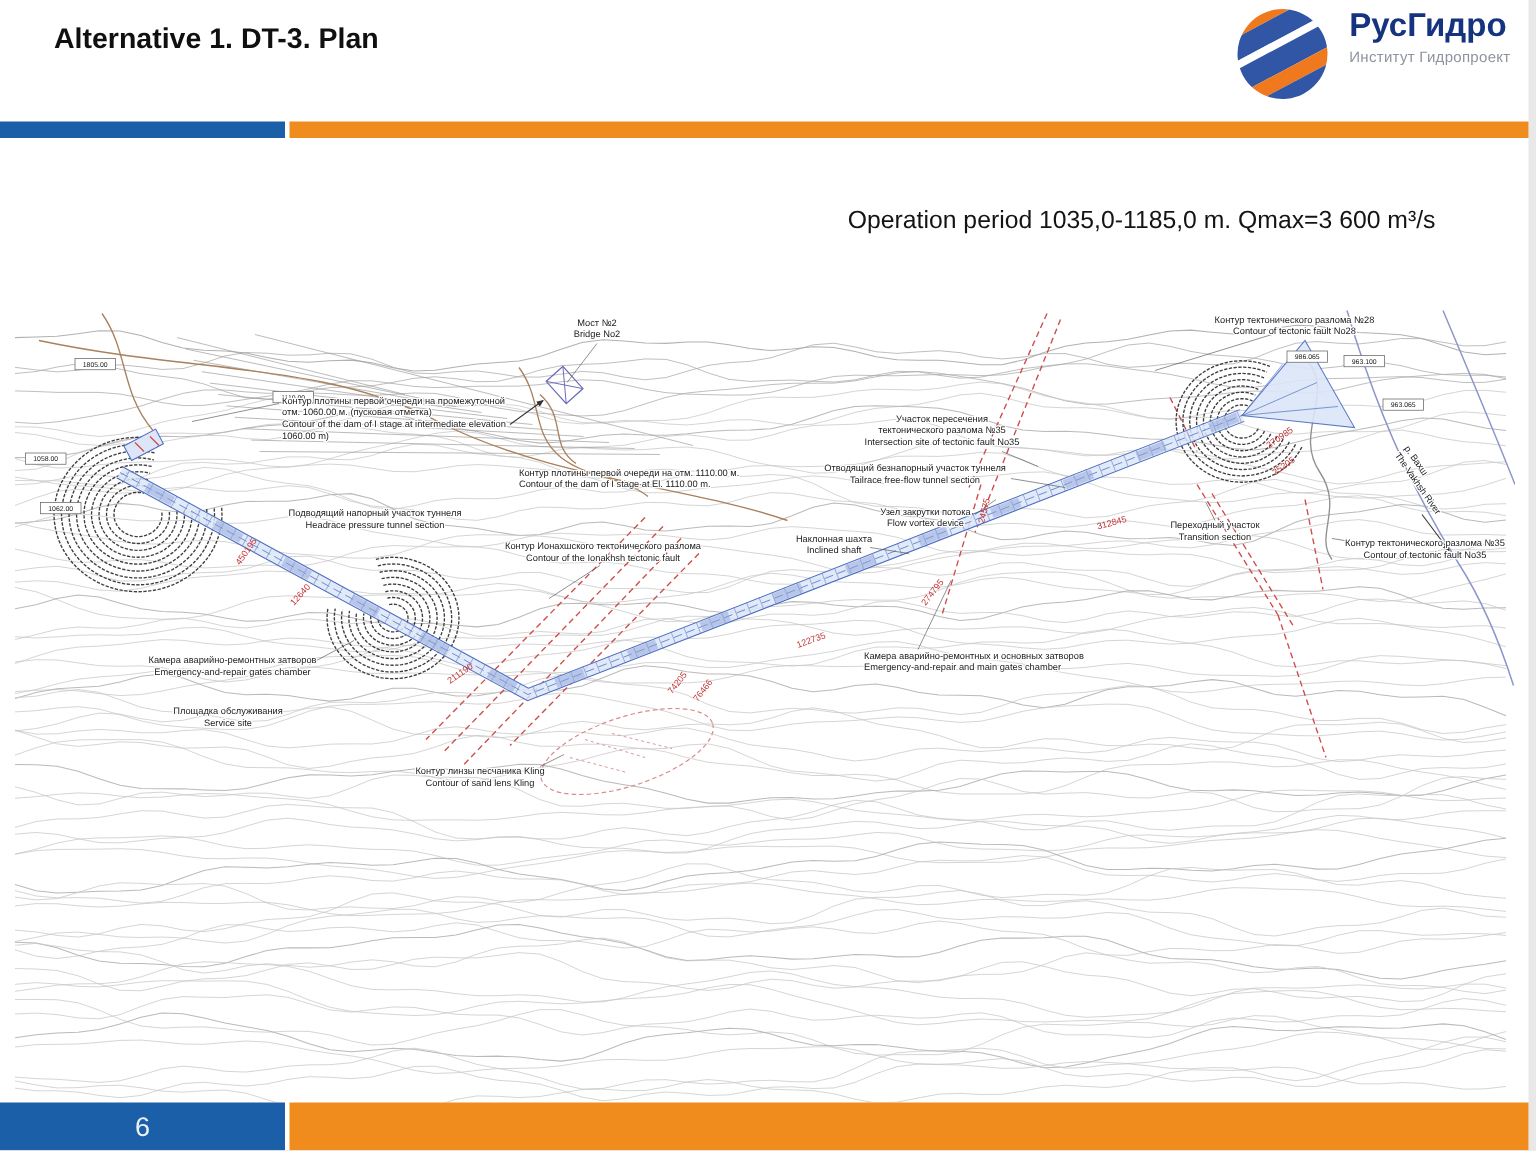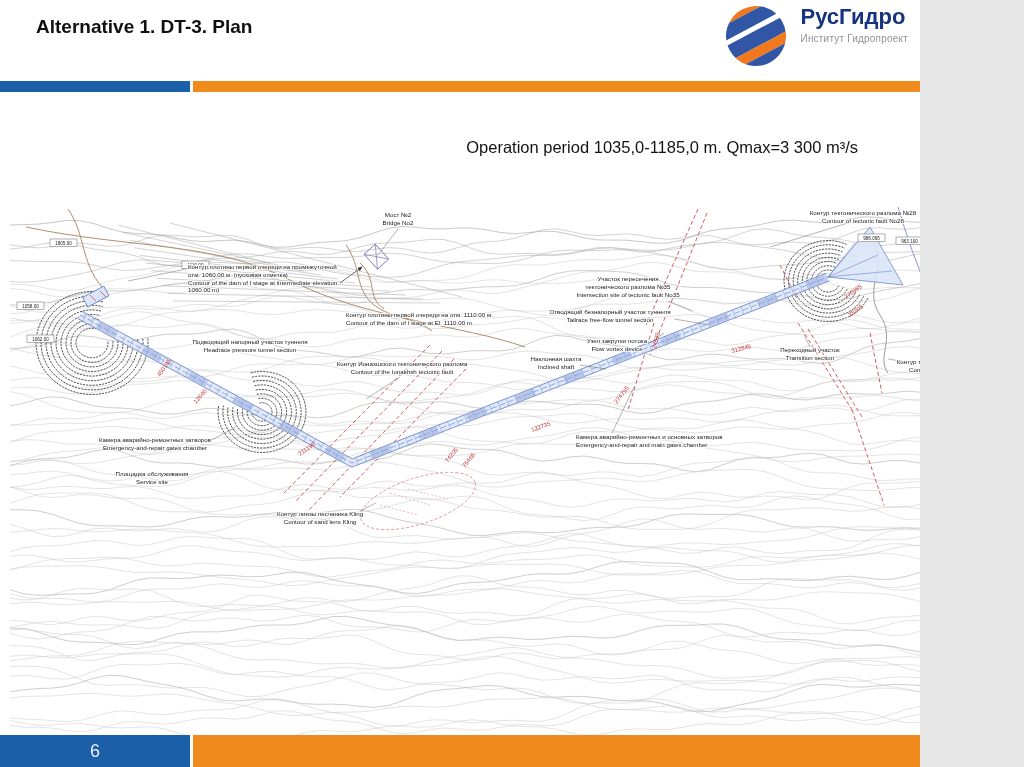--- a/index.html
+++ b/index.html
@@ -1,16 +1,16 @@
 <!DOCTYPE html>
 <html style="--bar-blue: #1a5fa8; --bar-orange: #f08c1e;"><head>
 <meta charset="utf-8">
 <style>
   html,body{margin:0;padding:0;background:#e8e8e8;}
-  .slide{position:relative;width:920px;height:767px;background:#ffffff;
+  .slide{position:relative;width:1019px;height:767px;background:#ffffff;
          font-family:"Liberation Sans",sans-serif;overflow:hidden;}
   
   .title{position:absolute;left:36px;top:14px;font-weight:bold;font-size:19px;
          line-height:26px;color:#101010;}
   .logo{position:absolute;right:12px;top:4px;display:flex;align-items:flex-start;gap:13px;}
   .logo svg{width:64px;height:64px;}
   .logo .brand{font-size:22px;font-weight:bold;color:#16337f;line-height:26px;}
   .logo .subbrand{font-size:10px;color:#8e939e;margin-top:3px;letter-spacing:.2px;}
   
   .bar{position:absolute;left:0;width:1024px;}
@@ -58,21 +58,21 @@
       <div class="subbrand">Институт Гидропроект</div>
     </div>
   </div>
 
   <div class="bar top-bar">
     <span class="seg-blue"></span>
     <span class="seg-orange"></span>
   </div>
 
   <div class="subtitle">
-    <div>Operation period 1035,0-1185,0 m. Qmax=3 300 m³/s</div>
+    <div>Operation period 1035,0-1185,0 m. Qmax=3 600 m³/s</div>
   </div>
 
   <div class="map">
     <svg id="plan-svg" viewBox="0 0 1000 530" width="1000" height="530">
       <defs>
         <marker id="arr" markerWidth="8" markerHeight="8" refX="6" refY="3" orient="auto">
           <path d="M0,0 L7,3 L0,6 Z" fill="#333"></path>
         </marker>
       </defs>
       <g id="g-contours">

